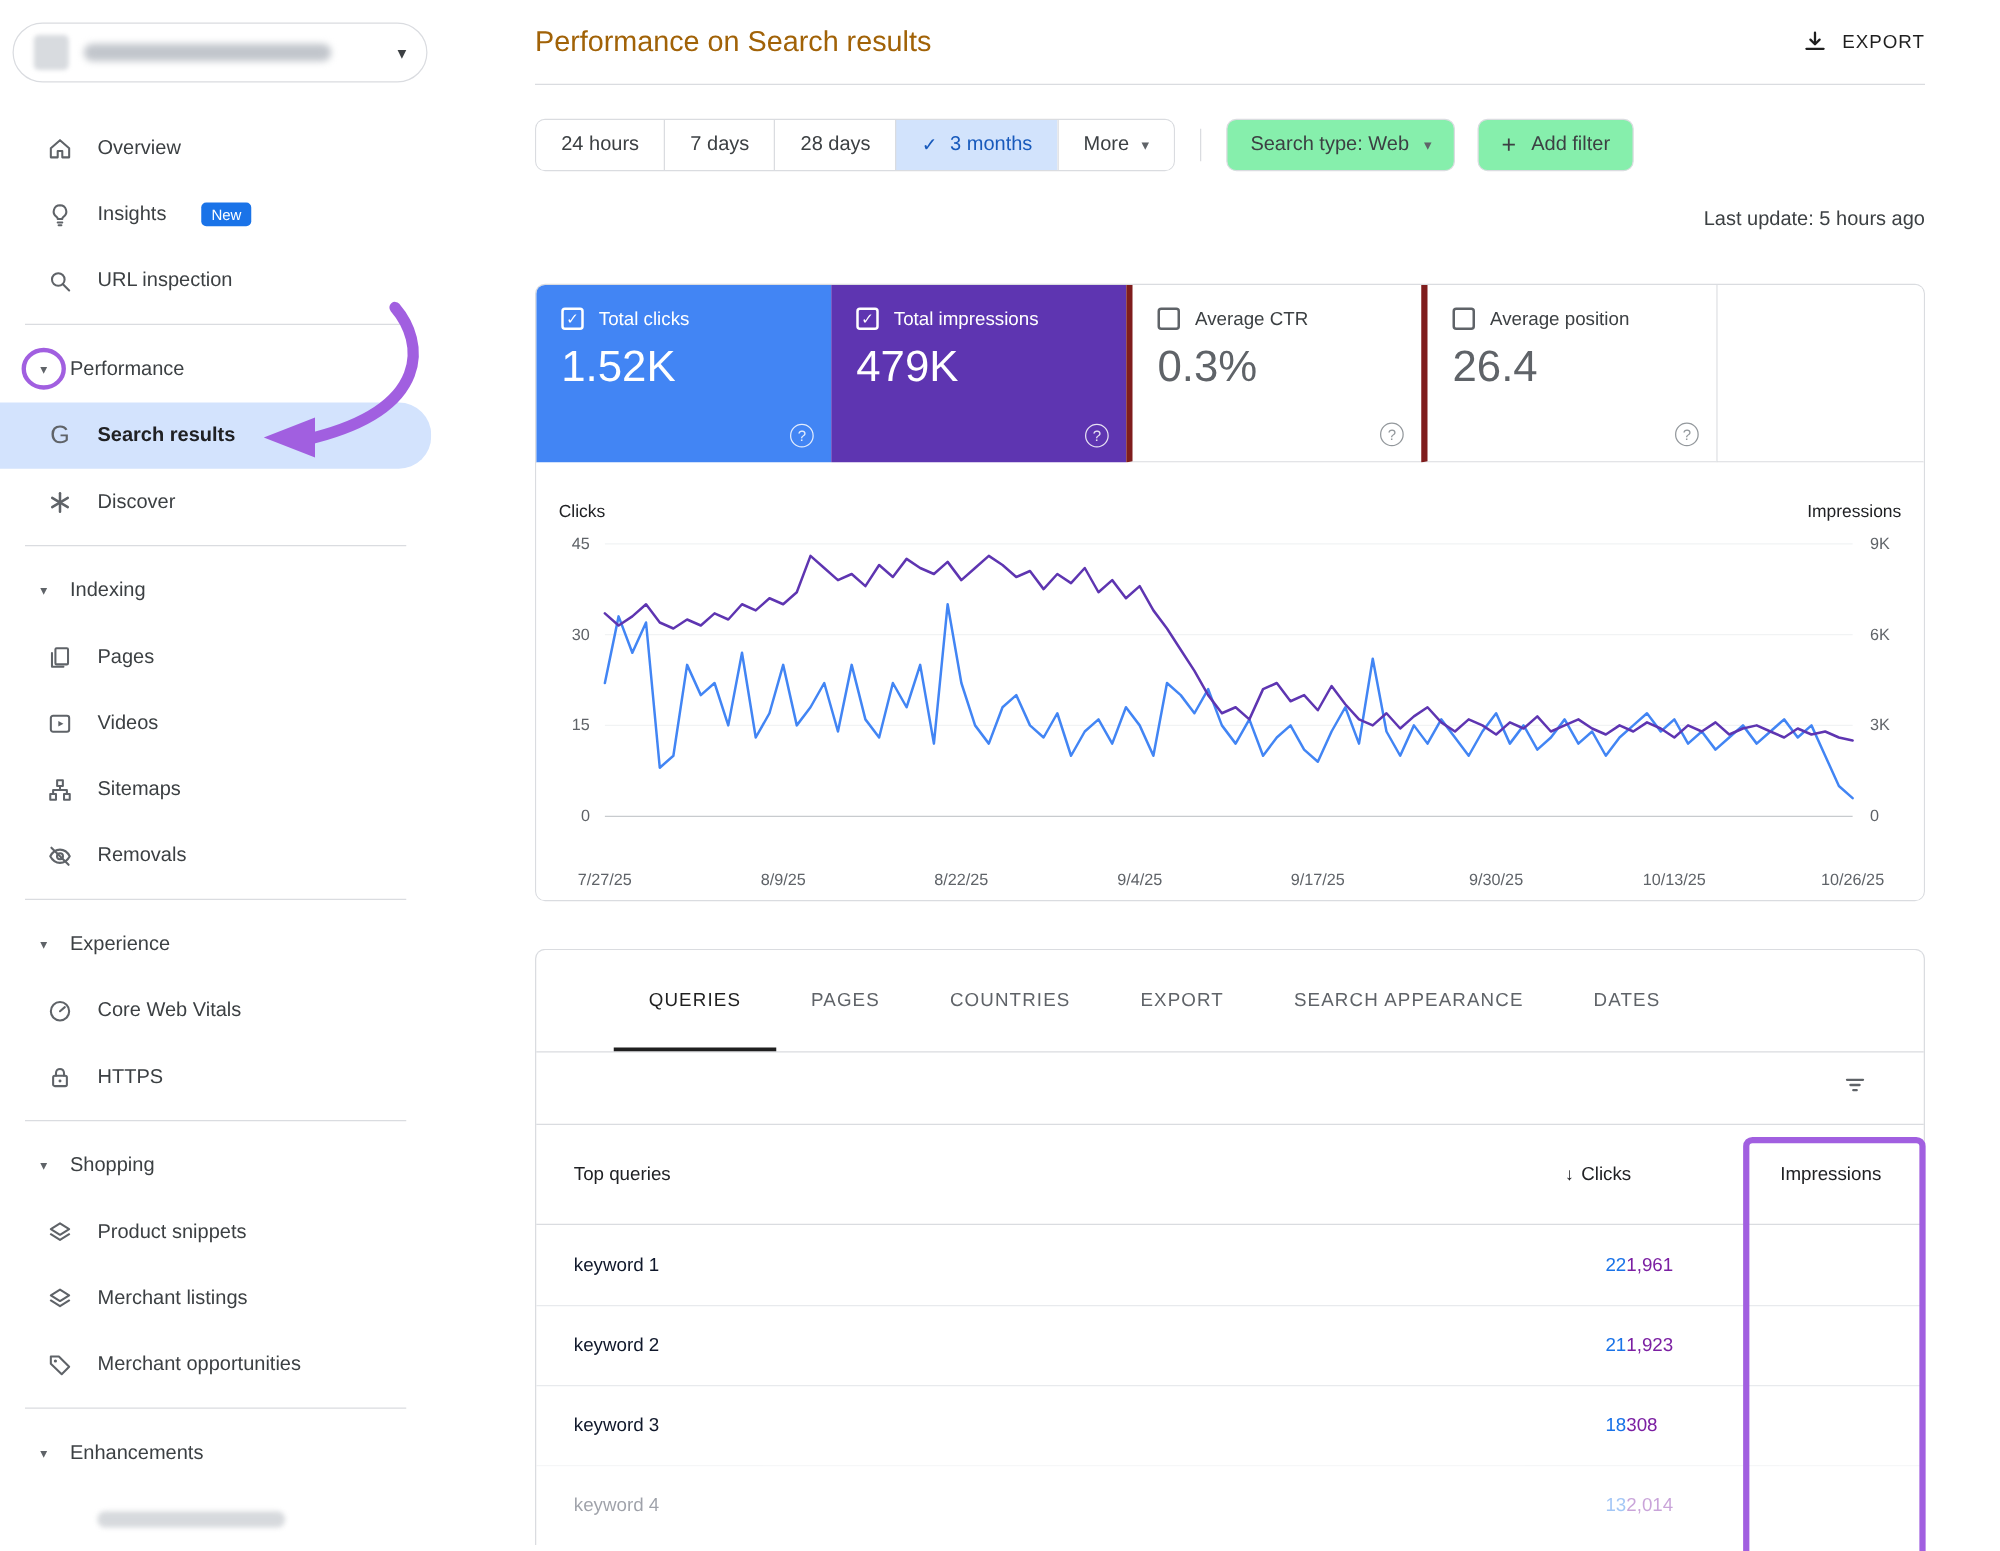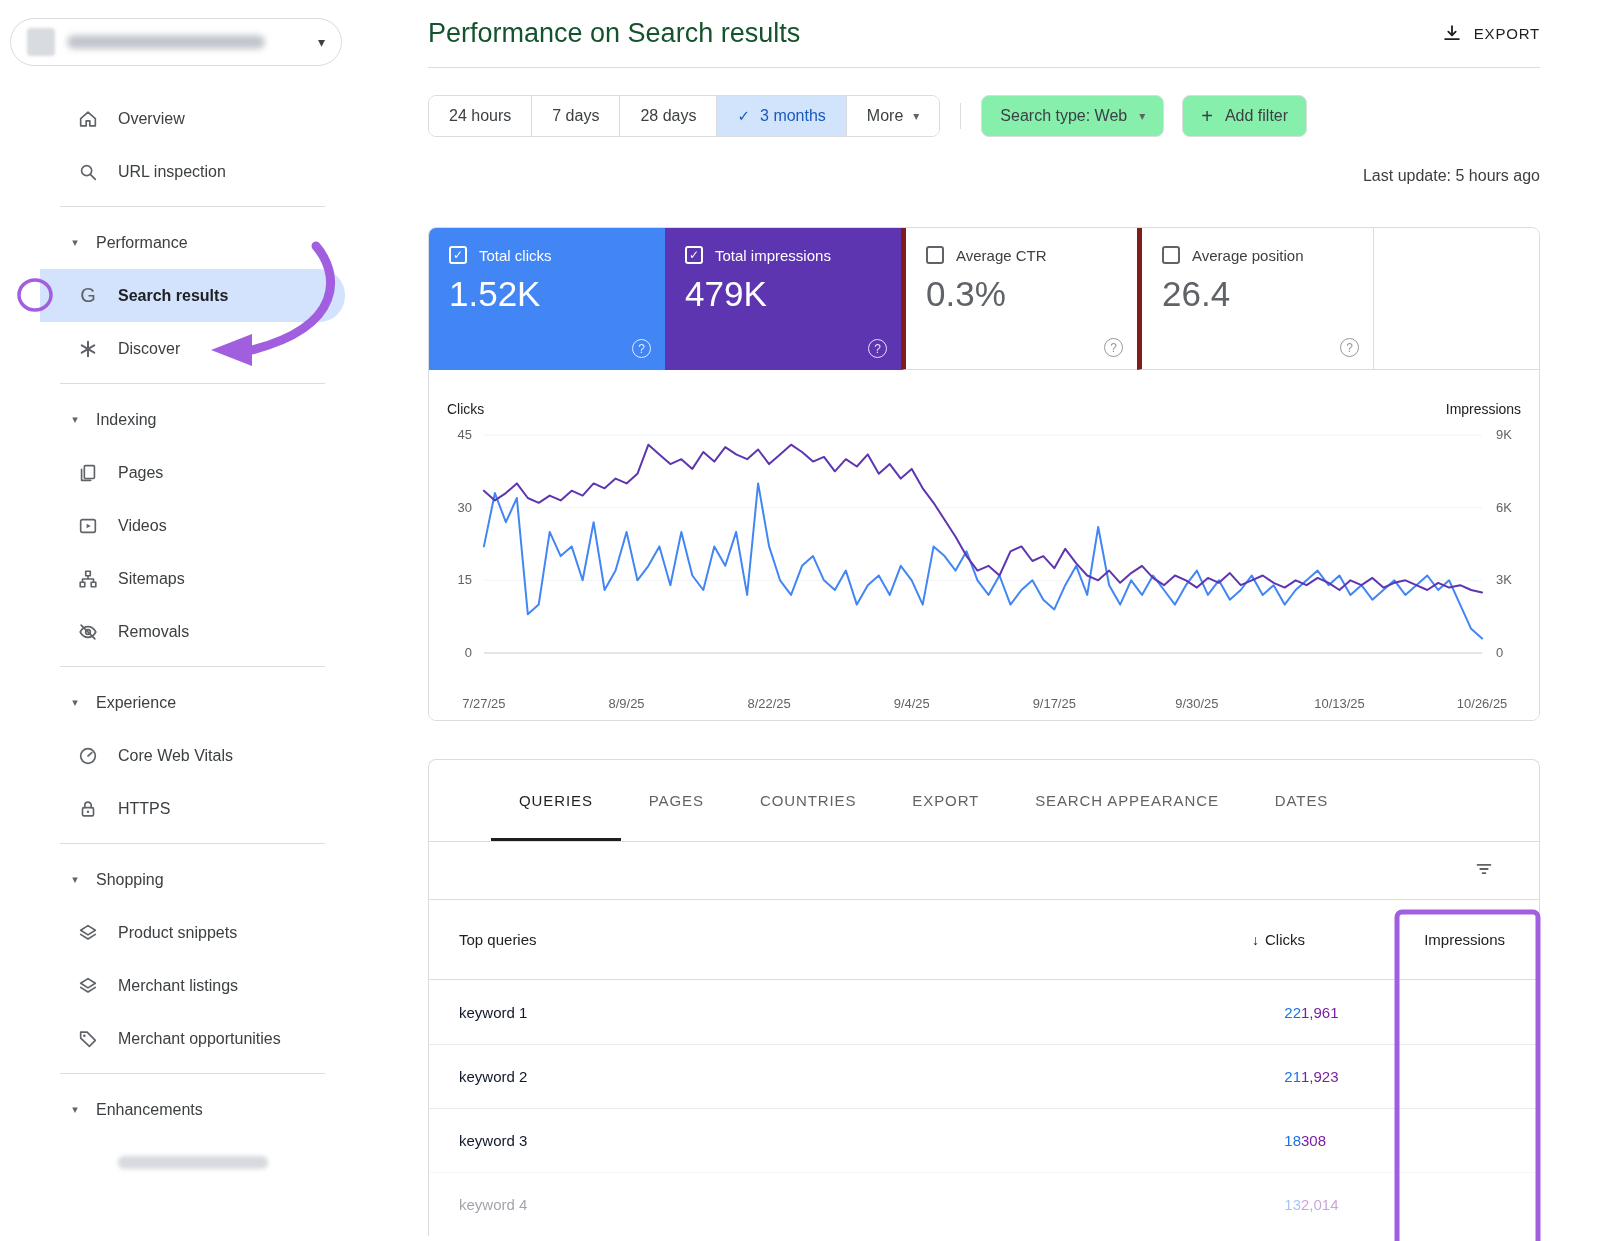--- a/index.html
+++ b/index.html
@@ -12,41 +12,41 @@
   
   .sidebar { width:345px; flex:0 0 345px; background:#fff; padding-top:18px; }
   .prop-selector { margin-left:10px; width:332px; height:48px; border:1px solid #dadce0;
                    border-radius:24px; display:flex; align-items:center; gap:12px;
                    padding:0 16px; background:#fff; cursor:pointer; }
   .prop-favicon { width:28px; height:28px; border-radius:4px; background:#d8dbdf; filter:blur(1.5px); }
   .prop-name-blur { width:198px; height:14px; border-radius:7px; background:#c2c6cc; filter:blur(3px); }
   .caret { color:#5f6368; font-size:12px; }
   .prop-selector .caret { margin-left:auto; font-size:14px; color:#3c4043; }
 
-  .nav { margin-top:26px;padding-left:40px; }
+  .nav { margin-top:26px; }
   .nav-row { height:53px; display:flex; align-items:center; font-size:16px; color:#3c4043; cursor:pointer; }
   .nav-item { padding-left:36px; gap:18px; }
   .nav-header { padding-left:26px; gap:12px; }
   .icn { width:24px; height:24px; flex:0 0 24px; display:flex; align-items:center; justify-content:center; }
   .icn svg { width:22px; height:22px; stroke:#5f6368; fill:none; stroke-width:1.8;
              stroke-linecap:round; stroke-linejoin:round; }
   .nav-item.selected { background:var(--c-selnav,#d3e3fd); border-radius:0 26px 26px 0; }
   .nav-item.selected .lbl { font-weight:700; color:#202124; }
   .g-letter { font-size:20px; font-weight:500; color:#5f6368; }
   .header-chev { color:#5f6368; font-size:11px; width:18px; text-align:center; }
   .badge-new { background:var(--c-link,#1a73e8); color:#fff; font-size:12px; padding:2.5px 8px;
                border-radius:4px; margin-left:10px; font-weight:500; }
   .divider { border-top:1px solid #dadce0; margin:8px 20px 9px; }
   .ph-bar { width:150px; height:13px; background:#c6cacf; border-radius:6px; filter:blur(2px); }
 
   
   .main { flex:1; padding:0 60px 0 83px; position:relative; background:#fff; }
   .main-header { height:68px; display:flex; align-items:center; justify-content:space-between;
                  border-bottom:1px solid #dadce0; }
-  .page-title { font-size:27px; font-weight:400; color:#14532d; }
+  .page-title { font-size:23px; font-weight:400; color:#a16207; }
   .export-btn { display:flex; align-items:center; gap:10px; font-size:15px; font-weight:500;
                 letter-spacing:.8px; color:#1f1f1f; cursor:pointer; }
   .export-btn svg { width:22px; height:22px; stroke:#1f1f1f; fill:none; stroke-width:2;
                     stroke-linecap:round; stroke-linejoin:round; }
 
   .filter-bar { margin-top:27px; display:flex; align-items:center; }
   .chip-group { display:flex; border:1px solid #dadce0; border-radius:8px; overflow:hidden; height:42px; background:#fff; }
   .chip { display:flex; align-items:center; gap:10px; padding:0 20px; font-size:16px;
           color:#3c4043; border-left:1px solid #dadce0; cursor:pointer; background:#fff; white-space:nowrap; }
   .chip:first-child { border-left:none; }
@@ -132,20 +132,31 @@
 
       <div class="nav-row nav-item">
         <span class="icn">
           <svg viewBox="0 0 24 24">
               <path d="M4 11.5 L12 4.5 L20 11.5 V19.5 H14 V14 H10 V19.5 H4 Z"></path>
             </svg>
         </span>
         <span class="lbl">Overview</span>
       </div>
 
+      <div class="nav-row nav-item">
+        <span class="icn">
+          <svg viewBox="0 0 24 24">
+              <path d="M12 3.5 a5.5 5.5 0 0 1 3 10.1 c-.6.4-1 1.1-1 1.9 h-4 c0-.8-.4-1.5-1-1.9 A5.5 5.5 0 0 1 12 3.5 Z"></path>
+              <line x1="10" y1="18.5" x2="14" y2="18.5"></line>
+              <line x1="10.8" y1="21" x2="13.2" y2="21"></line>
+            </svg>
+        </span>
+        <span class="lbl">Insights</span>
+        <span class="badge-new">New</span>
+      </div>
 
       <div class="nav-row nav-item">
         <span class="icn">
           <svg viewBox="0 0 24 24">
               <circle cx="10.5" cy="10.5" r="5.5"></circle>
               <line x1="14.8" y1="14.8" x2="20" y2="20"></line>
             </svg>
         </span>
         <span class="lbl">URL inspection</span>
       </div>

